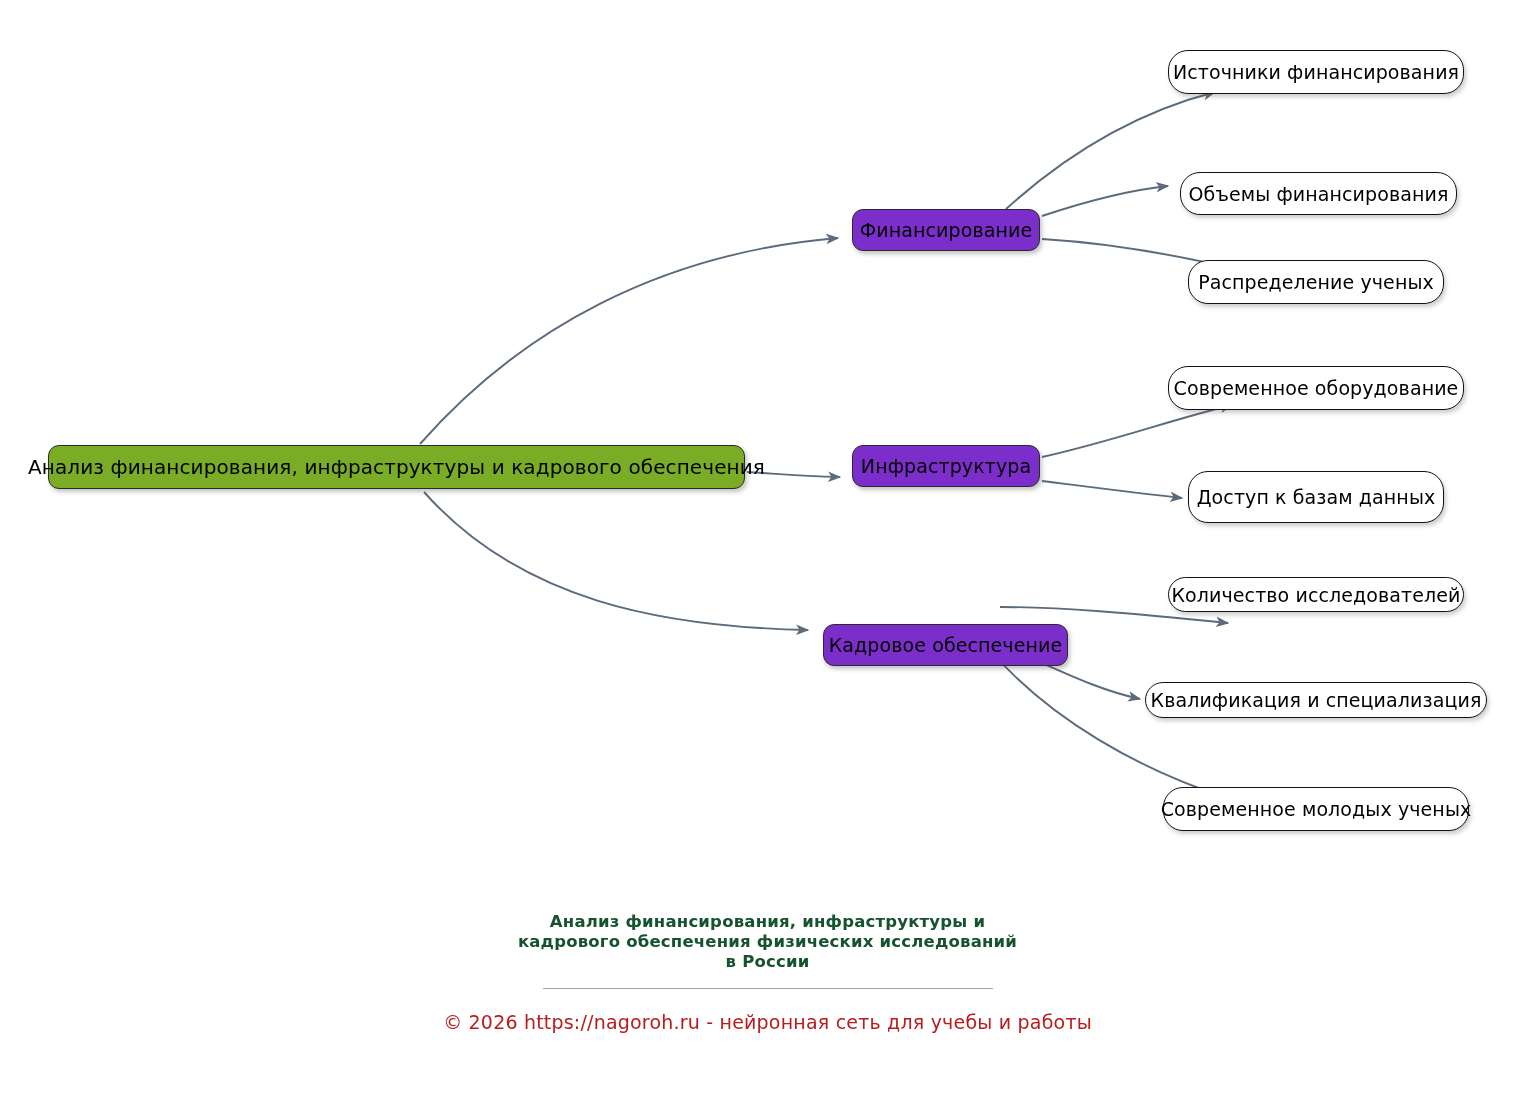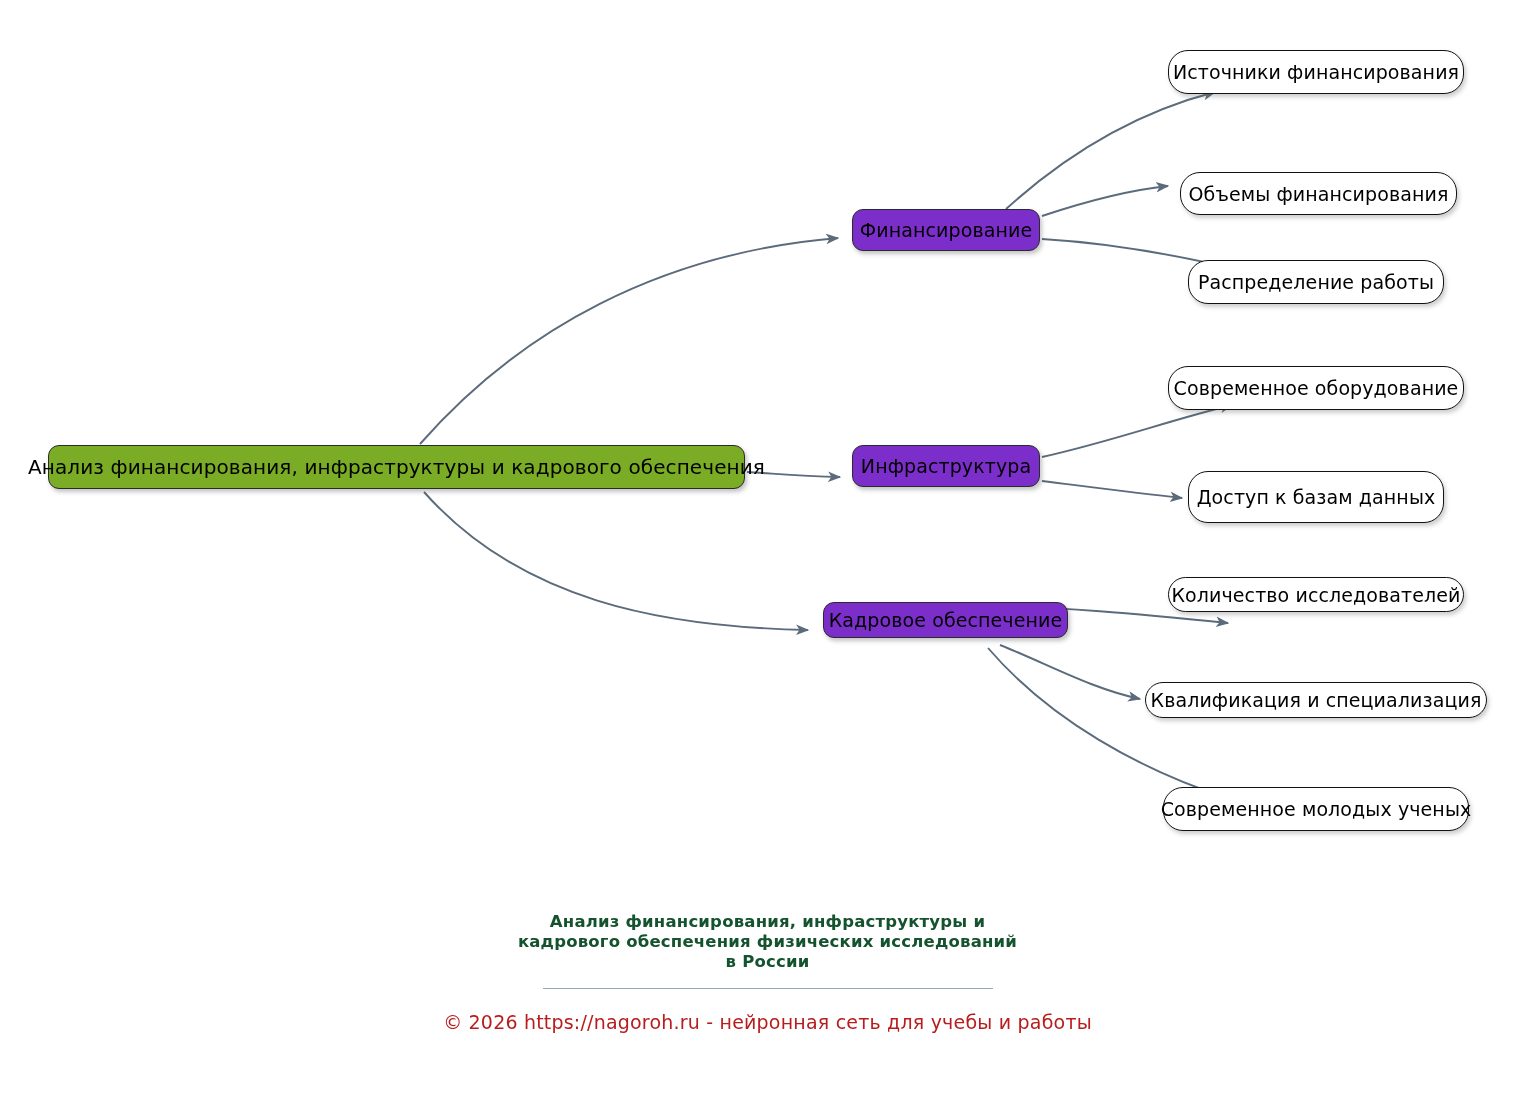--- a/index.html
+++ b/index.html
@@ -120,34 +120,34 @@
   <div class="node node-branch" style="left:852px; top:209px; width:188px; height:42px;">
     <span>Финансирование</span>
   </div>
   <div class="node node-leaf" style="left:1168px; top:50px; width:296px; height:44px;">
     <span>Источники финансирования</span>
   </div>
   <div class="node node-leaf" style="left:1180px; top:172px; width:277px; height:43px;">
     <span>Объемы финансирования</span>
   </div>
   <div class="node node-leaf" style="left:1188px; top:260px; width:256px; height:44px;">
-    <span>Распределение работы</span>
+    <span>Распределение ученых</span>
   </div>
 
   <div class="node node-branch" style="left:852px; top:445px; width:188px; height:42px;">
     <span>Инфраструктура</span>
   </div>
   <div class="node node-leaf" style="left:1168px; top:366px; width:296px; height:44px;">
     <span>Современное оборудование</span>
   </div>
   <div class="node node-leaf" style="left:1188px; top:471px; width:256px; height:52px;">
     <span>Доступ к базам данных</span>
   </div>
 
-  <div class="node node-branch" style="left:823px; top:602px; width:245px; height:36px;">
+  <div class="node node-branch" style="left:823px; top:624px; width:245px; height:42px;">
     <span>Кадровое обеспечение</span>
   </div>
   <div class="node node-leaf" style="left:1168px; top:577px; width:296px; height:35px;">
     <span>Количество исследователей</span>
   </div>
   <div class="node node-leaf" style="left:1145px; top:682px; width:342px; height:36px;">
     <span>Квалификация и специализация</span>
   </div>
   <div class="node node-leaf" style="left:1163px; top:787px; width:306px; height:44px;">
     <span>Современное молодых ученых</span>

